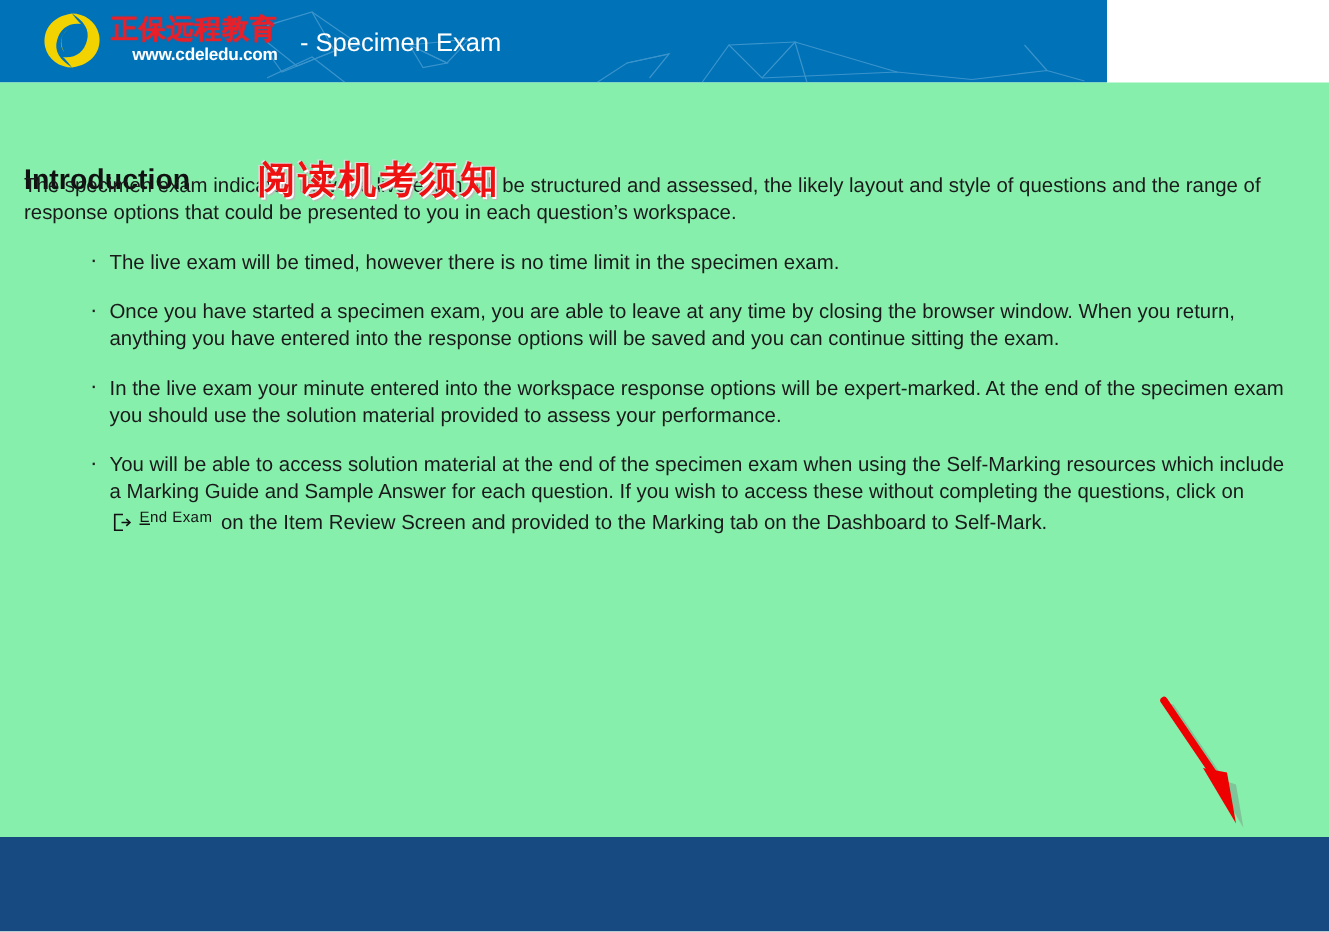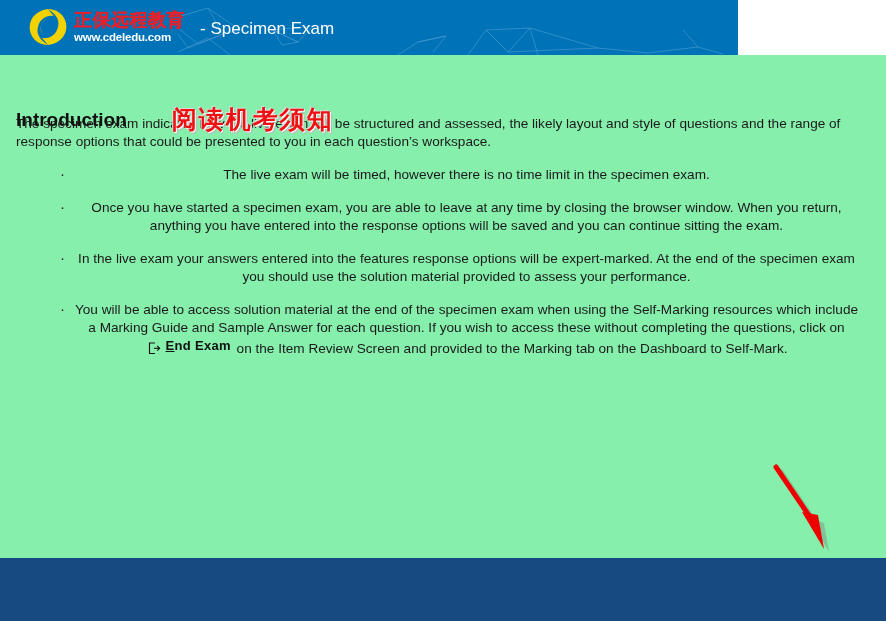--- a/index.html
+++ b/index.html
@@ -53,20 +53,21 @@
     letter-spacing: 0.5px;
     text-shadow: 0 0 1px #e8202a;
   }
   #logo-url {
     color: #ffffff;
     font-family: "Liberation Sans", sans-serif;
     font-size: 11.5px;
     font-weight: bold;
     margin-top: 3px;
     letter-spacing: -0.2px;
+    text-align: right;
   }
   #header-title {
     position: absolute;
     left: 200px; top: 19px;
     color: #ffffff;
     font-size: 17px;
     font-weight: normal;
     white-space: nowrap;
   }
 
@@ -113,21 +114,20 @@
     font-size: 13.6px;
     color: #1a1a1a;
     line-height: 18px;
     margin: 0 0 15px 0;
     max-width: 844px;
   }
   #bullets {
     list-style: none;
     margin: 10px;
     padding: 0 0 0 34px;
-    text-align: center;
   }
   #bullets li {
     position: relative;
     font-size: 13.6px;
     color: #1a1a1a;
     line-height: 18px;
     margin-bottom: 15px;
     padding-left: 13px;
     max-width: 822px;
   }
@@ -142,22 +142,22 @@
 
   .end-exam-chip {
     display: inline-flex;
     align-items: center;
     vertical-align: baseline;
     white-space: nowrap;
     margin: 0 2px;
   }
   .end-exam-chip svg { margin-right: 5px; position: relative; top: 2px; }
   .end-exam-label {
-    font-size: 13px;
-    font-weight: bold;
+    font-size: 10px;
+    font-weight: normal;
     color: #111111;
     letter-spacing: 0.3px;
   }
   .end-exam-label .u { text-decoration: underline; }
 
   
   #arrow-annotation {
     position: absolute;
     left: 752px; top: 455px;
     width: 100px; height: 105px;
@@ -222,21 +222,21 @@
     <p class="para">The specimen exam indicates how the live exam will be structured and assessed, the likely layout and style of questions and the range of response options that could be presented to you in each question’s workspace.</p>
 
     <ul id="bullets">
       <li>
         <span>The live exam will be timed, however there is no time limit in the specimen exam.</span>
       </li>
       <li>
         <span>Once you have started a specimen exam, you are able to leave at any time by closing the browser window. When you return, anything you have entered into the response options will be saved and you can continue sitting the exam.</span>
       </li>
       <li>
-        <span>In the live exam your answers entered into the features response options will be expert-marked.  At the end of the specimen exam you should use the solution material provided to assess your performance.</span>
+        <span>In the live exam your minute entered into the workspace response options will be expert-marked.  At the end of the specimen exam you should use the solution material provided to assess your performance.</span>
       </li>
       <li>
         <span>You will be able to access solution material at the end of the specimen exam when using the Self-Marking resources which include a Marking Guide and Sample Answer for each question. If you wish to access these without completing the questions, click on </span><span class="end-exam-chip">
             <svg width="13" height="13" viewBox="0 0 13 13">
               <path d="M7 1 H1.5 V11.5 H7" fill="none" stroke="#111111" stroke-width="1.1"></path>
               <path d="M6 6.3 H11.4" fill="none" stroke="#111111" stroke-width="1.1"></path>
               <path d="M9.2 4 L11.6 6.3 L9.2 8.6" fill="none" stroke="#111111" stroke-width="1.1"></path>
             </svg>
             <span class="end-exam-label"><span class="u">E</span><span>nd Exam</span></span>
           </span><span> on the Item Review Screen and provided to the Marking tab on the Dashboard to Self-Mark.</span>

